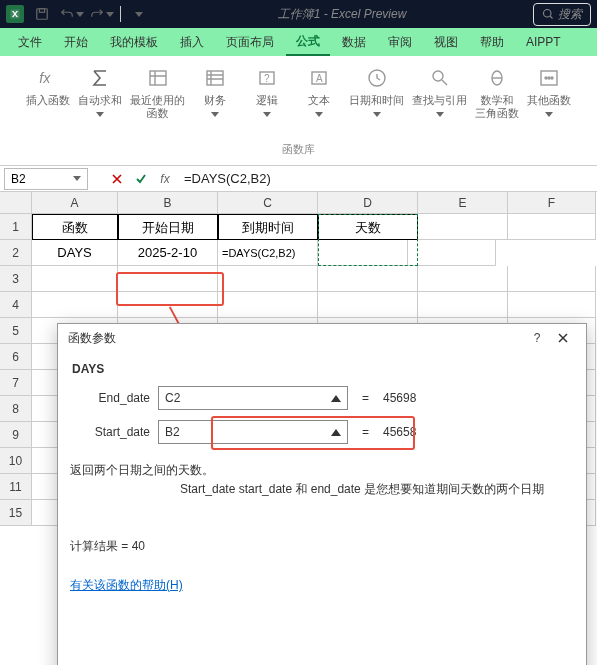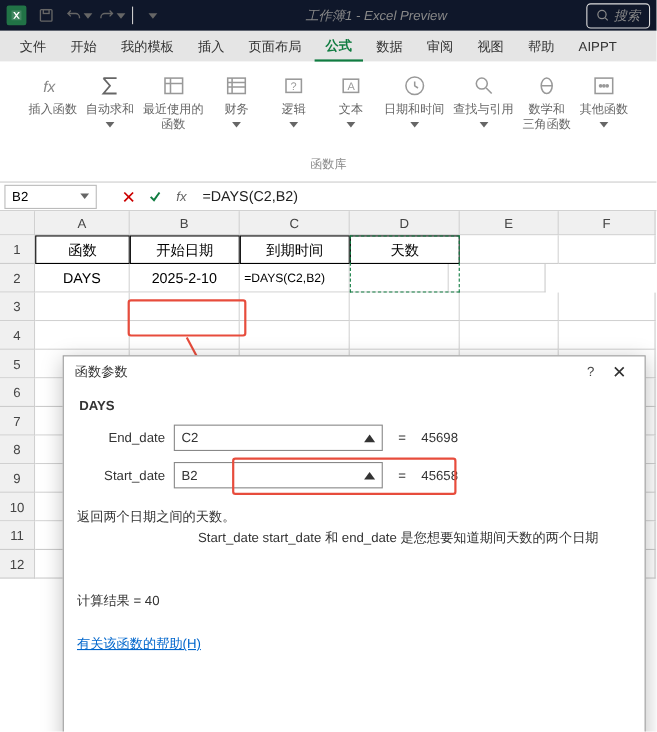--- a/index.html
+++ b/index.html
@@ -8,21 +8,21 @@
 
 .titlebar { height: 28px; background: #0f172a; display: flex; align-items: center; padding: 0 6px; gap: 6px; color: #666; font-style: italic; }
 .excel-logo { width: 18px; height: 18px; background: #217346; border-radius: 2px; display: inline-flex; align-items: center; justify-content: center; }
 .excel-logo svg { width: 12px; height: 12px; fill: #fff; }
 .qat-btn { width: 24px; height: 24px; display: inline-flex; align-items: center; justify-content: center; color: #777; cursor: pointer; }
 .qat-sep { width: 1px; height: 16px; background: #ccc; }
 .doc-title { flex: 1; text-align: center; color: #888; font-size: 12px; }
 .search-box { display: flex; align-items: center; gap: 4px; color: #888; font-size: 12px; border: 1px solid #ddd; border-radius: 4px; padding: 2px 8px; }
 
 
-.ribbon-tabs { height: 28px; background: #e5e5e5; display: flex; align-items: center; padding: 0 8px; gap: 2px; border-bottom: 0; }
+.ribbon-tabs { height: 28px; background: #86efac; display: flex; align-items: center; padding: 0 8px; gap: 2px; border-bottom: 0; }
 .ribbon-tab { padding: 4px 10px; font-size: 12px; color: #333; cursor: pointer; }
 .ribbon-tab.active { color: #107c41; font-weight: 600; border-bottom: 2px solid #107c41; }
 
 
 .ribbon { height: 110px; background: #fff; border-bottom: 1px solid #ccc; display: flex; padding: 4px 8px 2px; }
 .ribbon-group { display: flex; flex-direction: column; align-items: center; border-right: 1px solid #e5e5e5; padding: 0 8px; }
 .ribbon-group:last-child { border-right: none; }
 .rg-top { flex: 1; display: flex; gap: 8px; align-items: flex-start; padding-top: 4px; }
 .rg-btn { display: flex; flex-direction: column; align-items: center; gap: 2px; min-width: 44px; cursor: pointer; color: #666; }
 .rg-btn .ic { width: 28px; height: 28px; display: flex; align-items: center; justify-content: center; }
@@ -361,21 +361,21 @@
   <div class="row">
       <div class="row-h">11</div>
       <div class="cell cA"></div>
       <div class="cell cB"></div>
       <div class="cell cC"></div>
       <div class="cell cD"></div>
       <div class="cell cE"></div>
       <div class="cell cF"></div>
     </div>
   <div class="row">
-      <div class="row-h">12</div>
+      <div class="row-h">15</div>
       <div class="cell cA"></div>
       <div class="cell cB"></div>
       <div class="cell cC"></div>
       <div class="cell cD"></div>
       <div class="cell cE"></div>
       <div class="cell cF"></div>
     </div>
 
   <div class="sel-outline" style="left:318px; top:22px; width:100px; height:52px;"></div>
 </div>

